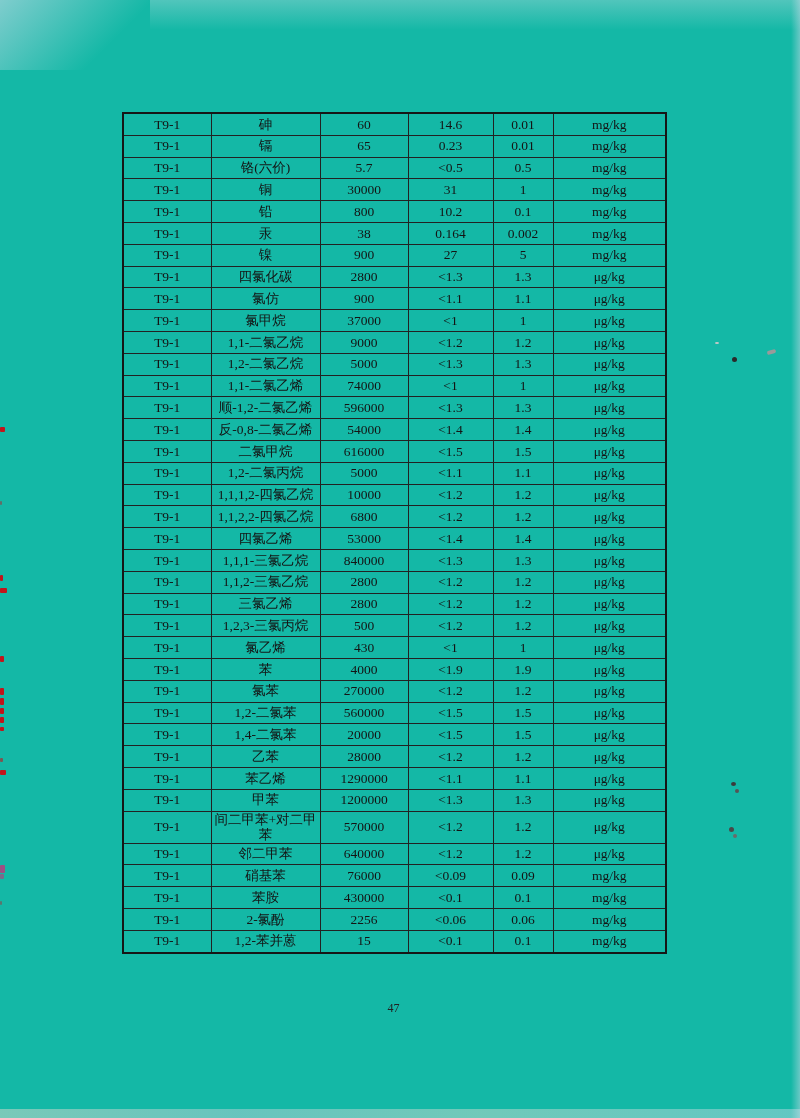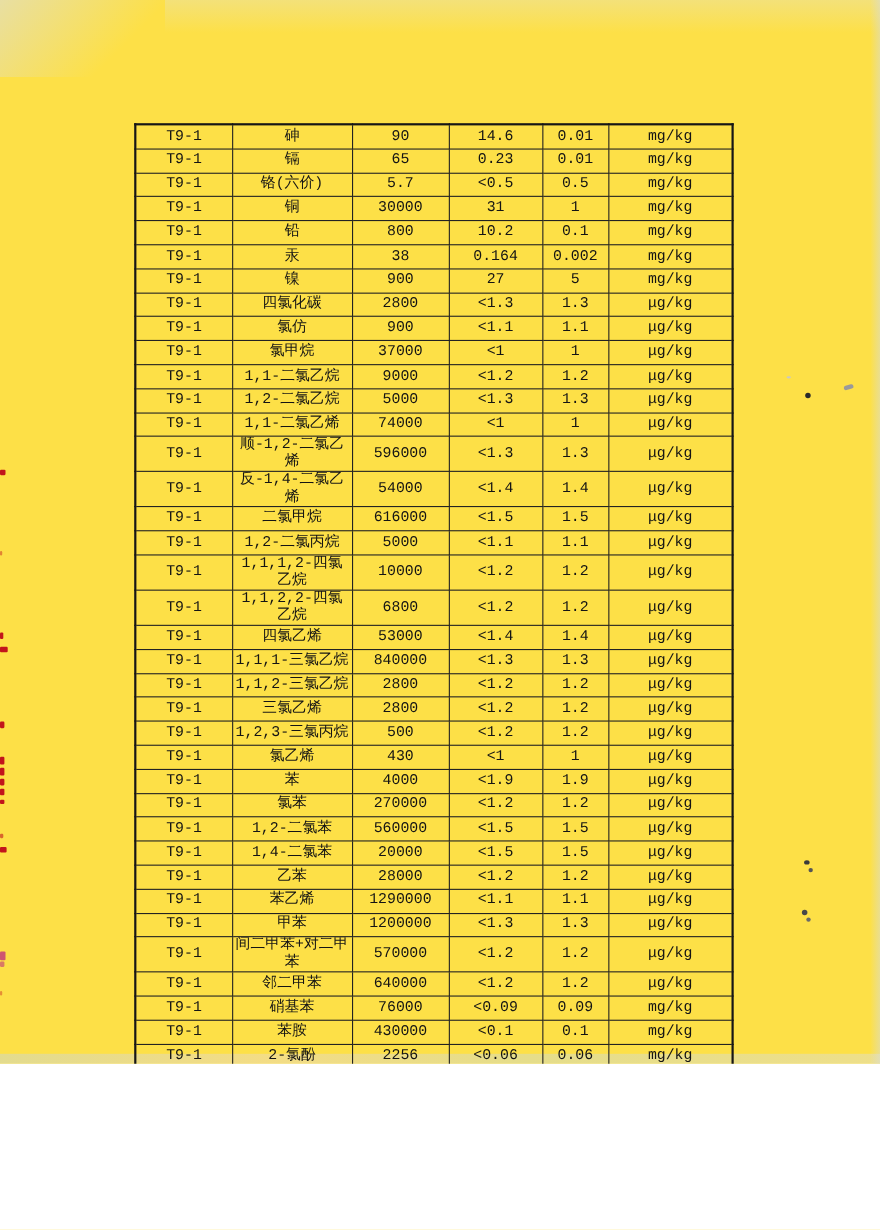--- a/index.html
+++ b/index.html
@@ -1,19 +1,19 @@
 <!DOCTYPE html>
 <html><head>
 <meta charset="utf-8">
 <style>
   html,body{margin:0;padding:0;}
   .page{
-    position:relative;width:800px;height:967px;overflow:hidden;
-    background:#fde047;
-    font-family:Liberation Mono, monospace;
+    position:relative;width:800px;height:1118px;overflow:hidden;
+    background:#14b8a6;
+    font-family:Liberation Serif, serif;
     color:#1c1c1c;
   }
   .tint{position:absolute;pointer-events:none;}
   .tint-topleft{left:0;top:0;width:150px;height:70px;
     background:linear-gradient(135deg,rgba(215,222,238,.55),rgba(215,222,238,0) 70%);}
   .tint-top{left:150px;top:0;width:650px;height:30px;
     background:linear-gradient(180deg,rgba(222,228,238,.30),rgba(222,228,238,0));}
   .tint-right{right:0;top:0;width:9px;height:1118px;
     background:linear-gradient(270deg,rgba(210,220,235,.45),rgba(210,220,235,0));}
   .tint-bottom{left:0;bottom:0;width:800px;height:9px;
@@ -62,21 +62,21 @@
         <col style="width:109px">
         <col style="width:88px">
       <col style="width:85px">
         <col style="width:60px">
         <col style="width:113px">
     </colgroup>
     <tbody id="results-body">
         <tr>
           <td class="c-sample">T9-1</td>
           <td class="c-v1">砷</td>
-          <td class="c-v2">90</td>
+          <td class="c-v2">60</td>
           <td class="c-v3">14.6</td>
           <td class="c-v4">0.01</td>
           <td class="c-unit">mg/kg</td>
         </tr>
         <tr>
           <td class="c-sample">T9-1</td>
           <td class="c-v1">镉</td>
           <td class="c-v2">65</td>
           <td class="c-v3">0.23</td>
           <td class="c-v4">0.01</td>
@@ -173,21 +173,21 @@
         <tr>
           <td class="c-sample">T9-1</td>
           <td class="c-v1">顺-1,2-二氯乙烯</td>
           <td class="c-v2">596000</td>
           <td class="c-v3">&lt;1.3</td>
           <td class="c-v4">1.3</td>
           <td class="c-unit">μg/kg</td>
         </tr>
         <tr>
           <td class="c-sample">T9-1</td>
-          <td class="c-v1">反-1,4-二氯乙烯</td>
+          <td class="c-v1">反-0,8-二氯乙烯</td>
           <td class="c-v2">54000</td>
           <td class="c-v3">&lt;1.4</td>
           <td class="c-v4">1.4</td>
           <td class="c-unit">μg/kg</td>
         </tr>
         <tr>
           <td class="c-sample">T9-1</td>
           <td class="c-v1">二氯甲烷</td>
           <td class="c-v2">616000</td>
           <td class="c-v3">&lt;1.5</td>

